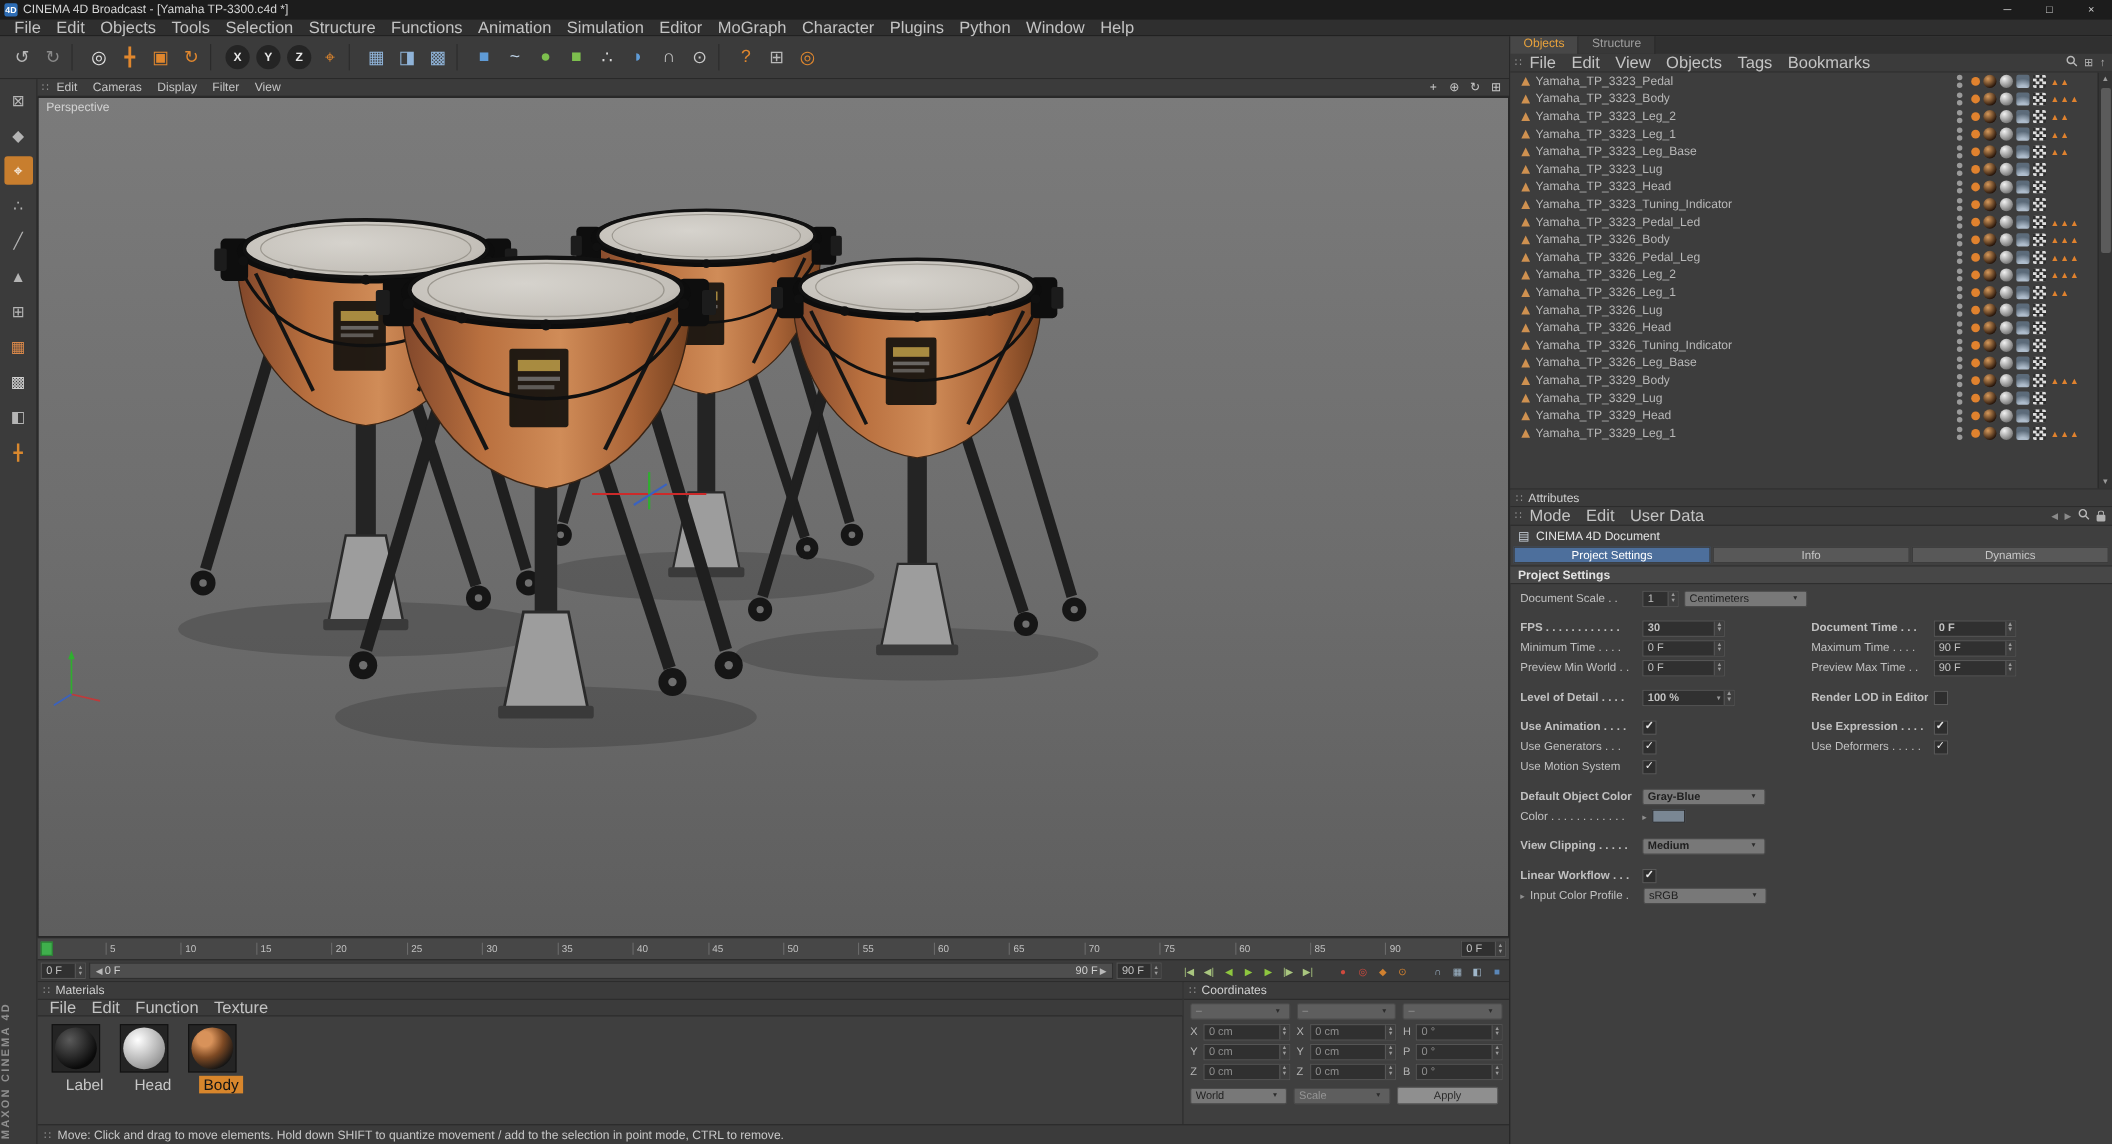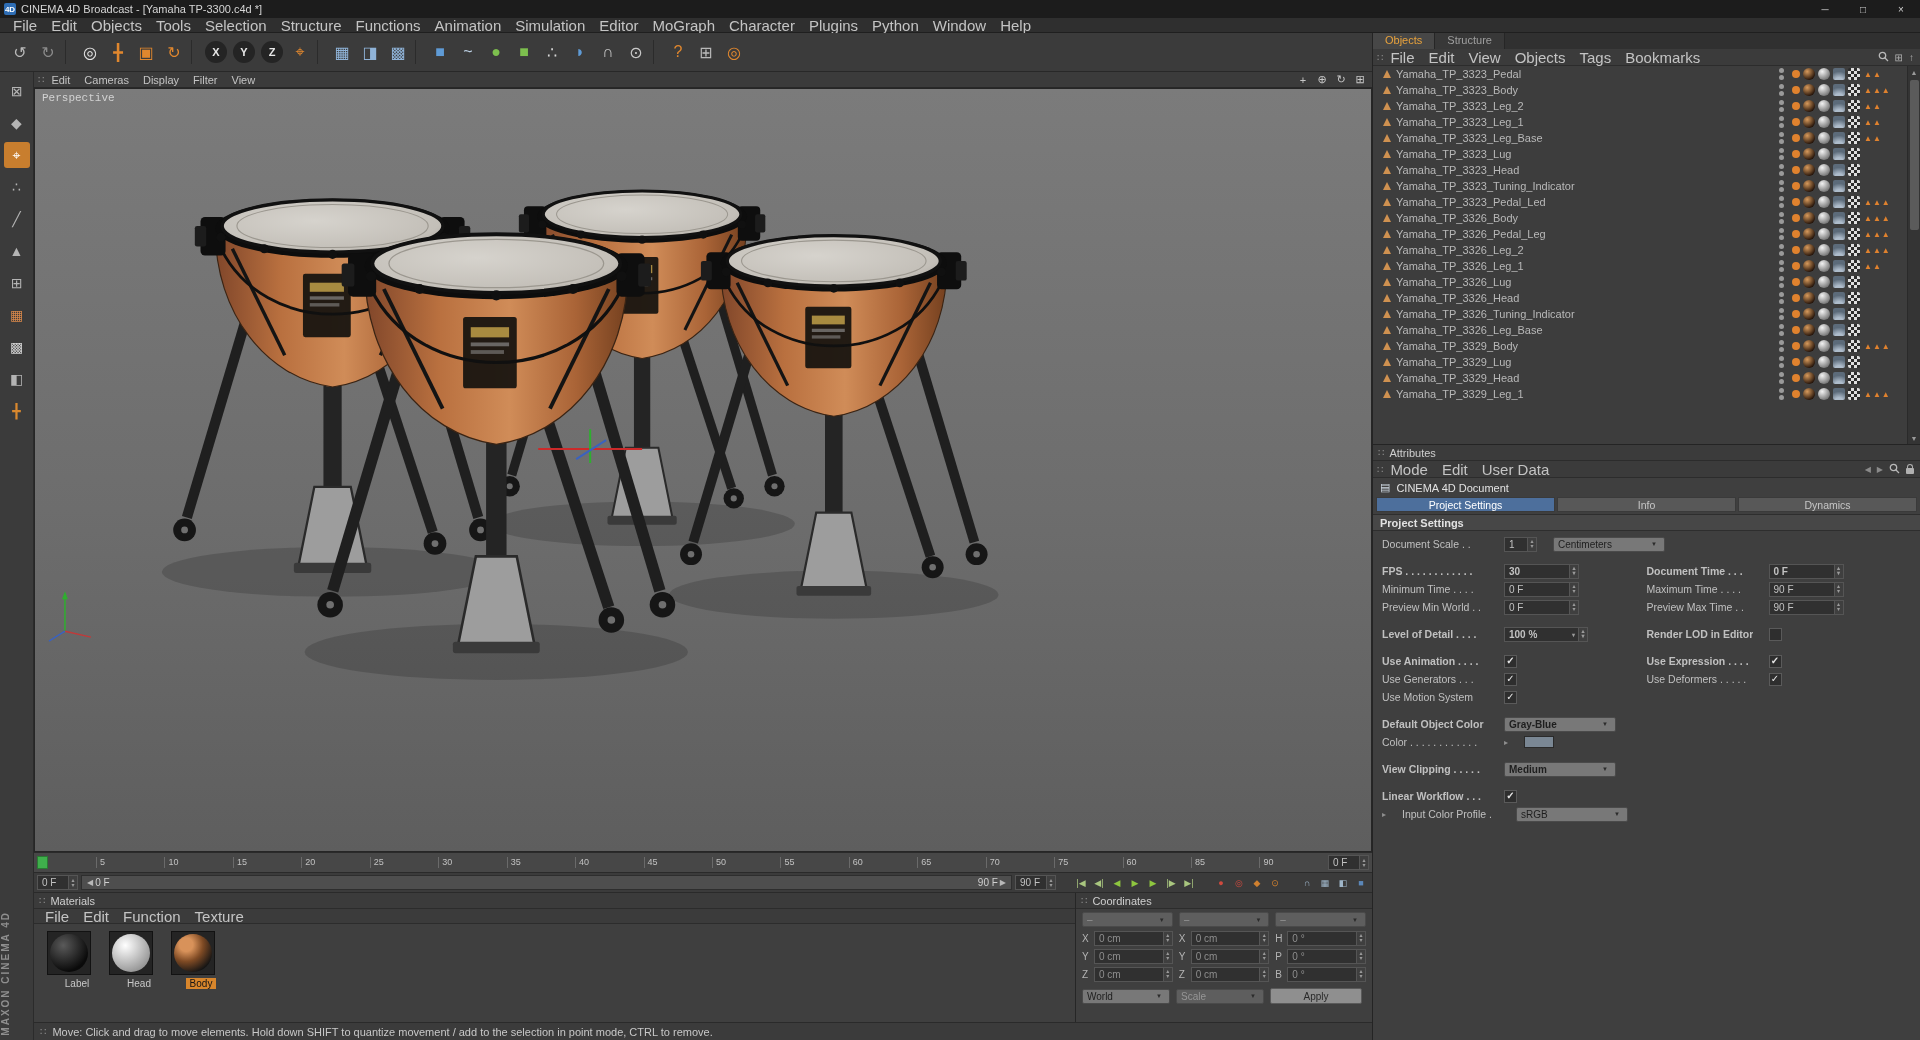--- a/index.html
+++ b/index.html
@@ -40,21 +40,21 @@
            color:#8f8f8f; font-size:10px; font-weight:bold; letter-spacing:2px; }
 
   
   .center { flex:1; display:flex; flex-direction:column; min-width:0; background:#3c3c3c; }
   .vp-menubar { height:16px; background:#3b3b3b; display:flex; align-items:center; border-bottom:1px solid #282828; padding:0 4px; flex-shrink:0; }
   .vpm-item { padding:0 7px; font-size:11px; color:#c4c4c4; }
   .vp-right { margin-left:auto; display:flex; gap:3px; }
   .vp-ric { width:16px; height:14px; display:flex; align-items:center; justify-content:center; font-size:11px; }
 
   .viewport { flex:1; position:relative; overflow:hidden; border:1px solid #262626;
-              background:linear-gradient(#7b7b7b 0%, #6d6d6d 55%, #5e5e5e 100%);font-family:Liberation Mono, monospace; }
+              background:linear-gradient(#7b7b7b 0%, #6d6d6d 55%, #5e5e5e 100%); }
   .vp3d { position:absolute; inset:0; perspective:750px; overflow:hidden; }
   .floor { position:absolute; left:-60%; top:-32%; width:260%; height:340%;
     background-image:
       linear-gradient(rgba(25,25,25,.32) 1px, transparent 1px),
       linear-gradient(90deg, rgba(25,25,25,.32) 1px, transparent 1px),
       linear-gradient(rgba(25,25,25,.16) 1px, transparent 1px),
       linear-gradient(90deg, rgba(25,25,25,.16) 1px, transparent 1px);
     background-size:270px 270px, 270px 270px, 54px 54px, 54px 54px;
     transform-origin:50% 0; transform:rotateX(60deg) rotateZ(-12deg); }
   .scene { position:absolute; inset:0; width:100%; height:100%; }
@@ -89,21 +89,21 @@
   .burger { color:#8f8f8f; font-size:10px; }
   .materials { flex:1; display:flex; flex-direction:column; background:#3f3f3f; border-right:1px solid #262626; min-width:0; }
   .mat-menu { height:15px; display:flex; align-items:center; background:#3b3b3b; border-bottom:1px solid #2c2c2c; padding:0 4px; }
   .mat-list { flex:1; display:flex; gap:12px; padding:7px 10px; align-items:flex-start; }
   .mat { width:50px; display:flex; flex-direction:column; align-items:center; }
   .mat-thumb { width:44px; height:44px; background:#242424; border:1px solid #121212; display:flex; align-items:center; justify-content:center; }
   .mat-ball { width:38px; height:38px; border-radius:50%; }
   .m-label { background:radial-gradient(circle at 35% 30%, #5a5a5a, #0a0a0a 72%); }
   .m-head  { background:radial-gradient(circle at 35% 30%, #ffffff, #8a8a8a 85%); }
   .m-body  { background:radial-gradient(circle at 32% 28%, #d8925a 18%, #7e4a24 45%, #141414 78%); }
-  .mat-name { margin-top:3px; font-size:10px; color:#c8c8c8; padding:0 4px;margin-left:16px; }
+  .mat-name { margin-top:3px; font-size:14px; color:#c8c8c8; padding:0 4px;margin-left:16px; }
   .mat-name.selected { background:#d8862c; color:#141414; }
 
   .coordinates { width:296px; background:#3f3f3f; display:flex; flex-direction:column; flex-shrink:0; }
   .coords-grid { display:flex; gap:6px; padding:3px 6px 0 6px; }
   .ccol { flex:1; display:flex; flex-direction:column; gap:2px; }
   .chead { height:16px; display:flex; }
   .cfield { height:16px; display:flex; align-items:center; gap:3px; }
   .clab { width:9px; color:#b4b4b4; font-size:10px; }
   .grow { flex:1; }
   .sel { height:15px; background:#787878; color:#1e1e1e; border:1px solid #4a4a4a; border-radius:2px;
@@ -153,21 +153,21 @@
   .attr-doc { height:19px; display:flex; align-items:center; gap:6px; padding:0 7px; color:#e2e2e2; flex-shrink:0; }
   .doc-ic { color:#cfd8e2; font-size:11px; }
   .attr-tabs { height:17px; display:flex; gap:2px; padding:0 3px; flex-shrink:0; }
   .attr-tab { flex:1; text-align:center; background:#585858; color:#c6c6c6; border:1px solid #3a3a3a; height:15px; line-height:14px; font-size:10.5px; }
   .attr-tab.active { background:#4d6f9c; color:#ffffff; }
   .attr-section { height:17px; background:#474747; border-top:1px solid #2e2e2e; border-bottom:1px solid #2e2e2e;
                   display:flex; align-items:center; padding:0 7px; font-weight:bold; color:#e2e2e2; flex-shrink:0; }
   .attr-form { flex:1; padding:5px 9px; display:flex; flex-direction:column; overflow:hidden; }
   .frow { display:flex; align-items:center; height:16px; margin-bottom:2px; flex-shrink:0; }
   .frow.mt { margin-top:9px;font-weight:bold; }
-  .half { width:50%; display:flex; align-items:center; gap:16px; }
+  .half { width:50%; display:flex; align-items:center; gap:5px; }
   .flabel { width:106px; white-space:nowrap; overflow:hidden; color:#c0c0c0; font-size:10.5px; flex-shrink:0; }
   .check { width:13px; height:13px; background:#2e2e2e; border:1px solid #5a5a5a; color:#e8e8e8; font-size:10px;
            display:flex; align-items:center; justify-content:center; line-height:1; }
   .swatch { width:30px; height:12px; border:1px solid #2a2a2a; }
   .tri { color:#8f8f8f; font-size:8px; }
   .w110 { width:112px; }
   .w64 { width:64px; }
   .lock { width:8px; height:6px; background:#b0b0b0; border-radius:1px; position:relative; margin-top:3px; }
   .lock:before { content:""; position:absolute; top:-4px; left:1px; width:4px; height:4px;
                  border:1.5px solid #b0b0b0; border-bottom:none; border-radius:3px 3px 0 0; }

